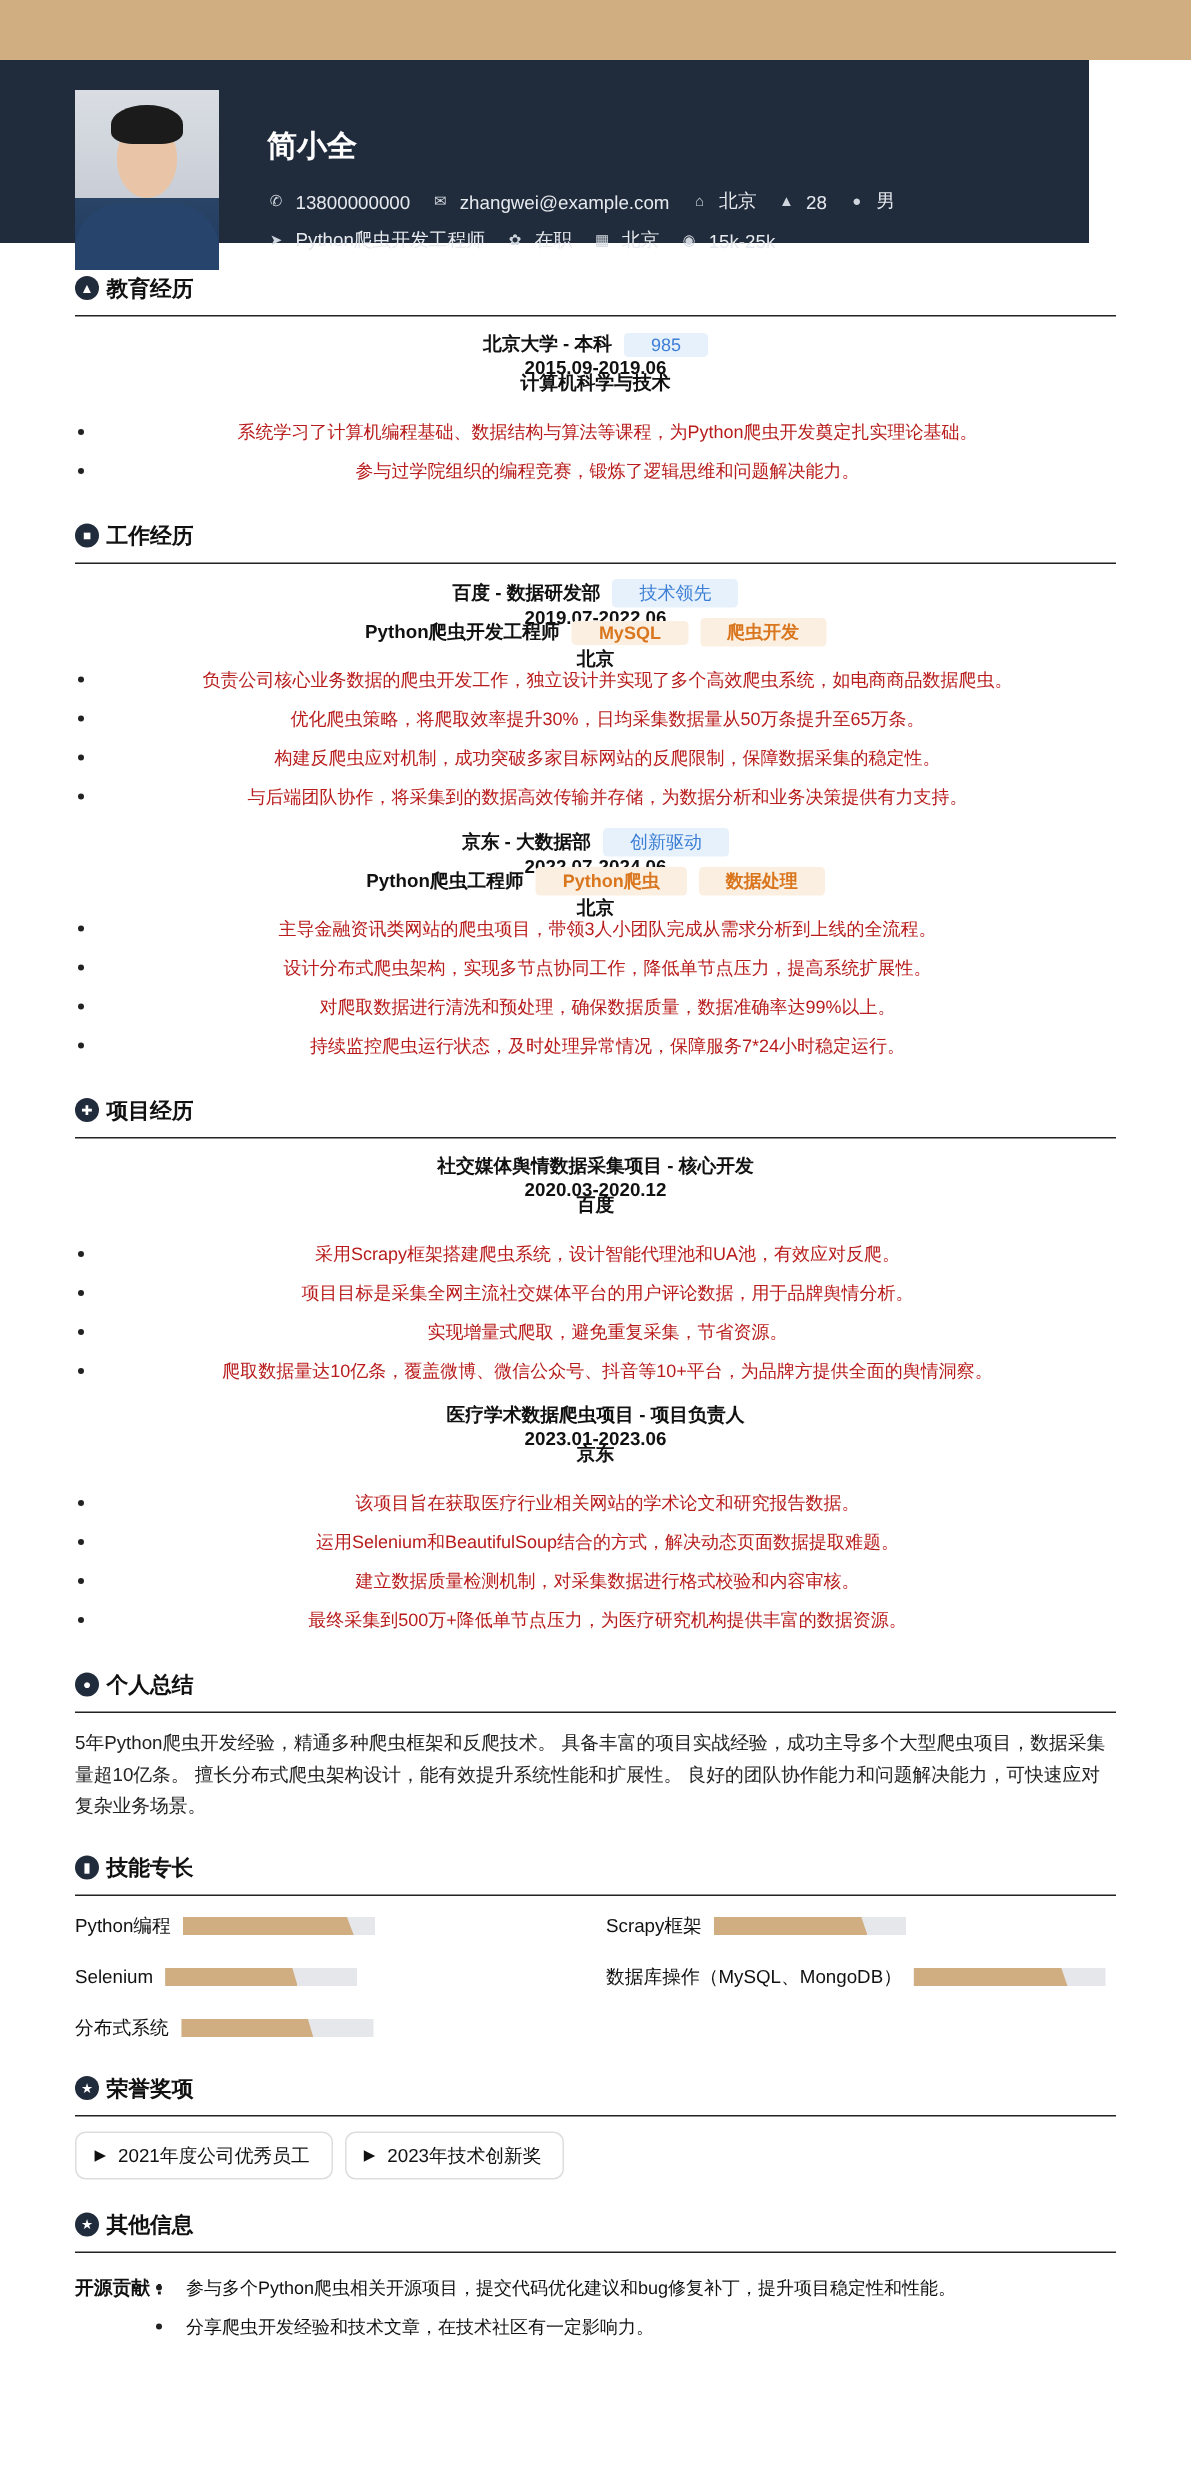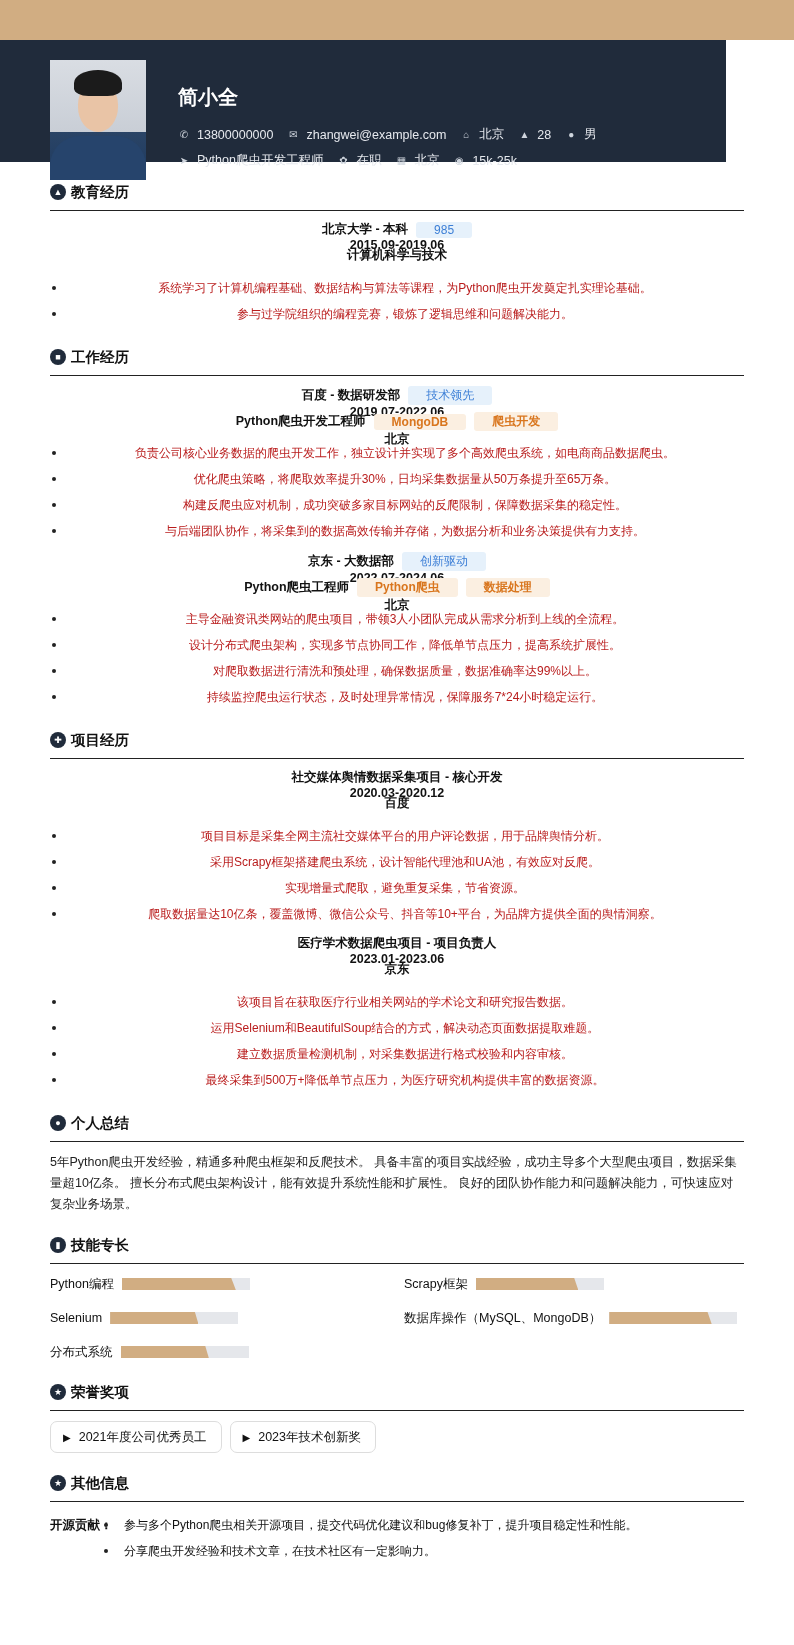--- a/index.html
+++ b/index.html
@@ -135,21 +135,21 @@
       <div class="row-line">
         <div class="row-left">
             <span>百度 - 数据研发部</span>
             <span class="tag blue">技术领先</span>
           </div>
         <span>2019.07-2022.06</span>
       </div>
       <div class="row-line">
         <div class="row-left">
             <span>Python爬虫开发工程师</span>
-            <span class="tag orange">MongoDB</span>
+            <span class="tag orange">MySQL</span>
             <span class="tag orange">爬虫开发</span>
           </div>
         <span>北京</span>
       </div>
       <ul class="bullets">
         <li>负责公司核心业务数据的爬虫开发工作，独立设计并实现了多个高效爬虫系统，如电商商品数据爬虫。</li>
         <li>优化爬虫策略，将爬取效率提升30%，日均采集数据量从50万条提升至65万条。</li>
         <li>构建反爬虫应对机制，成功突破多家目标网站的反爬限制，保障数据采集的稳定性。</li>
         <li>与后端团队协作，将采集到的数据高效传输并存储，为数据分析和业务决策提供有力支持。</li>
       </ul>
@@ -187,22 +187,22 @@
     <div class="sec-rule"></div>
     <div class="entry">
       <div class="row-line">
         <span>社交媒体舆情数据采集项目 - 核心开发</span>
         <span>2020.03-2020.12</span>
       </div>
       <div class="row-line">
           <span>百度</span>
         </div>
       <ul class="bullets">
+        <li>采用Scrapy框架搭建爬虫系统，设计智能代理池和UA池，有效应对反爬。</li>
         <li>项目目标是采集全网主流社交媒体平台的用户评论数据，用于品牌舆情分析。</li>
-        <li>采用Scrapy框架搭建爬虫系统，设计智能代理池和UA池，有效应对反爬。</li>
         <li>实现增量式爬取，避免重复采集，节省资源。</li>
         <li>爬取数据量达10亿条，覆盖微博、微信公众号、抖音等10+平台，为品牌方提供全面的舆情洞察。</li>
       </ul>
     </div>
     <div class="entry">
       <div class="row-line">
         <span>医疗学术数据爬虫项目 - 项目负责人</span>
         <span>2023.01-2023.06</span>
       </div>
       <div class="row-line">

